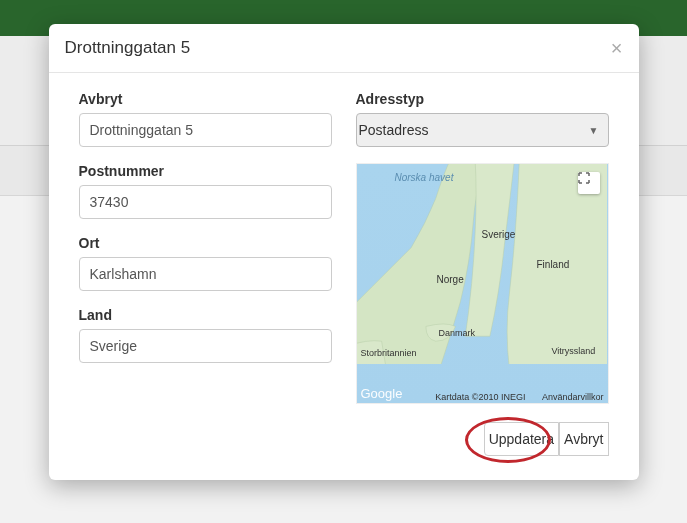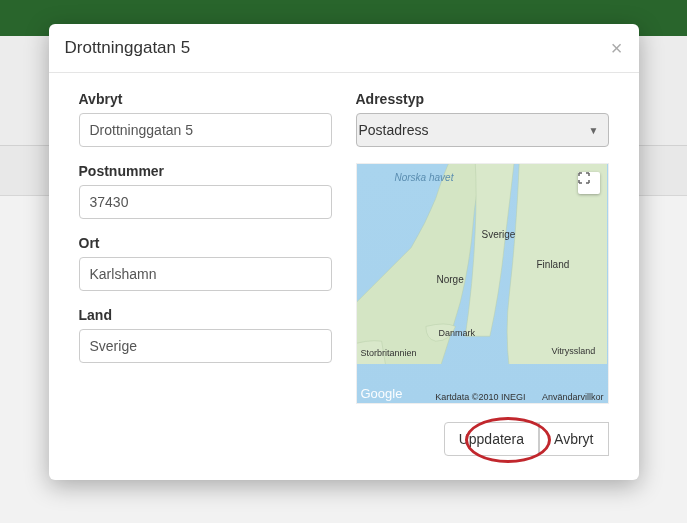--- a/index.html
+++ b/index.html
@@ -158,21 +158,21 @@
     font-family: Arial, sans-serif;
   }
   .btn-row {
     margin-top: 18px;
     display: flex;
     justify-content: flex-end;
     gap: 0;
     position: relative;
   }
   .btn {
-    padding: 8px 14px;
+    padding: 8px 4px;
     font-size: 14px;
     border: 1px solid #ccc;
     background: #fff;
     color: #333;
     cursor: pointer;
   }
   .btn:first-child { border-radius: 4px 0 0 4px; }
   .btn:last-child { border-radius: 0 4px 4px 0; }
   .btn-danger {
     background: #d9534f;

